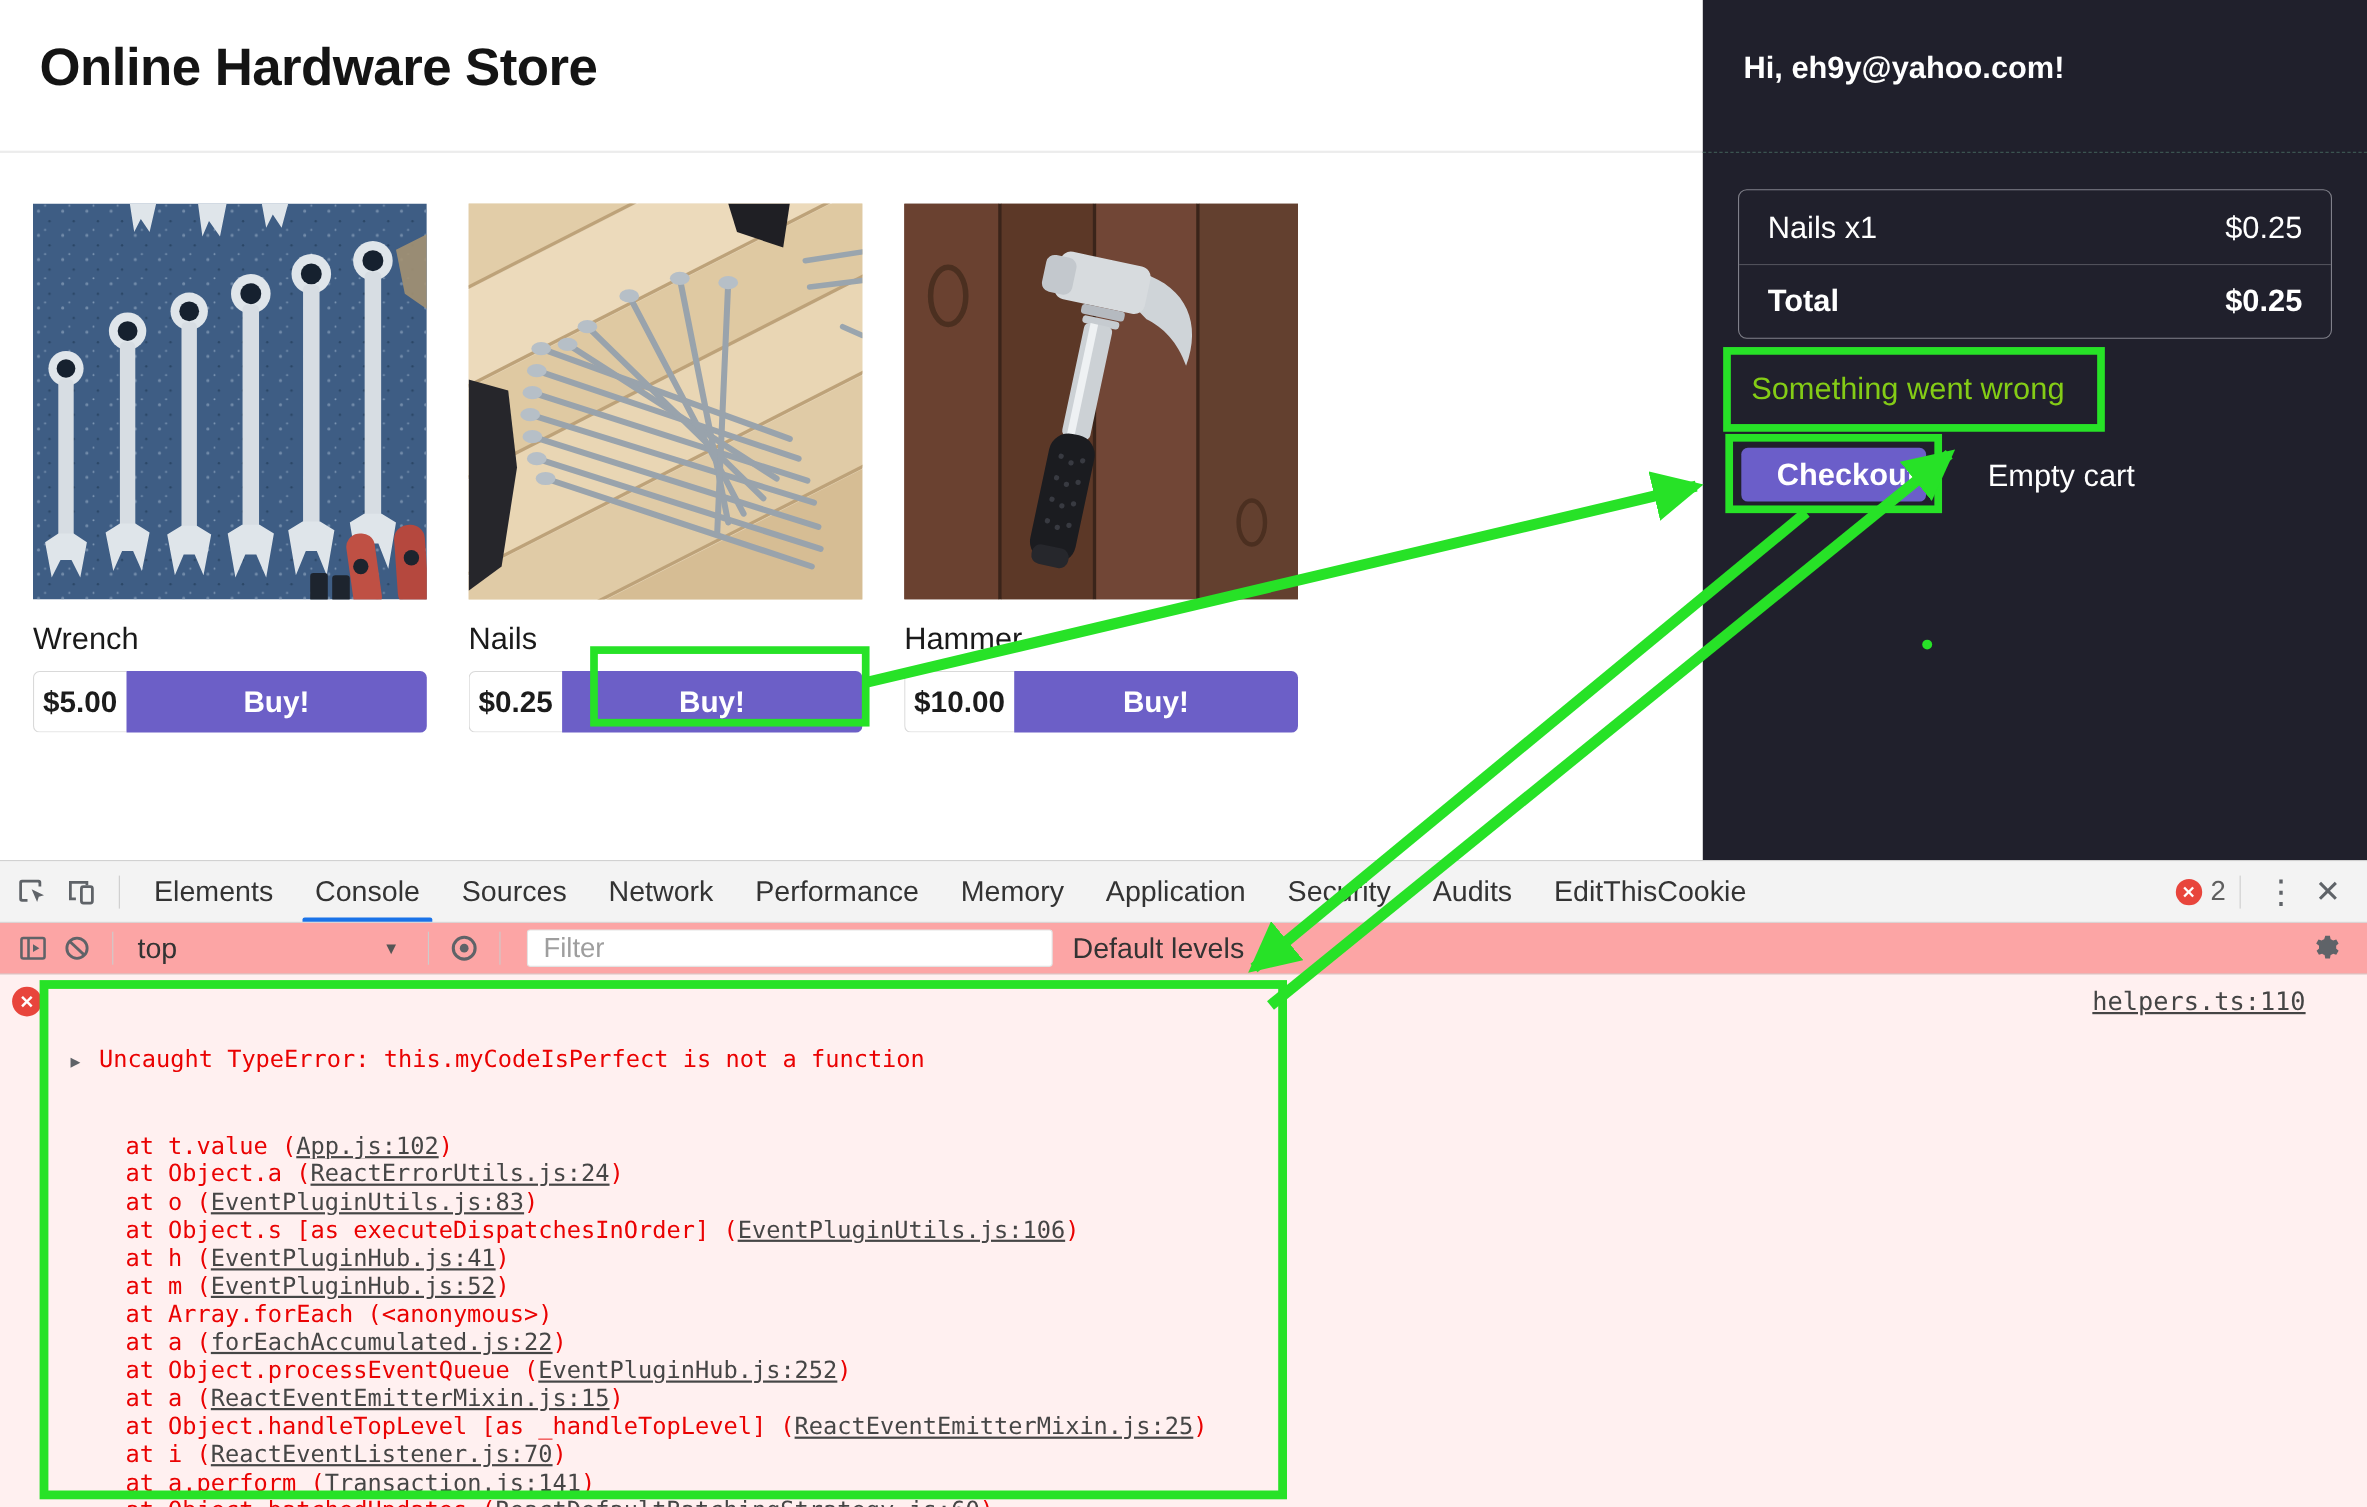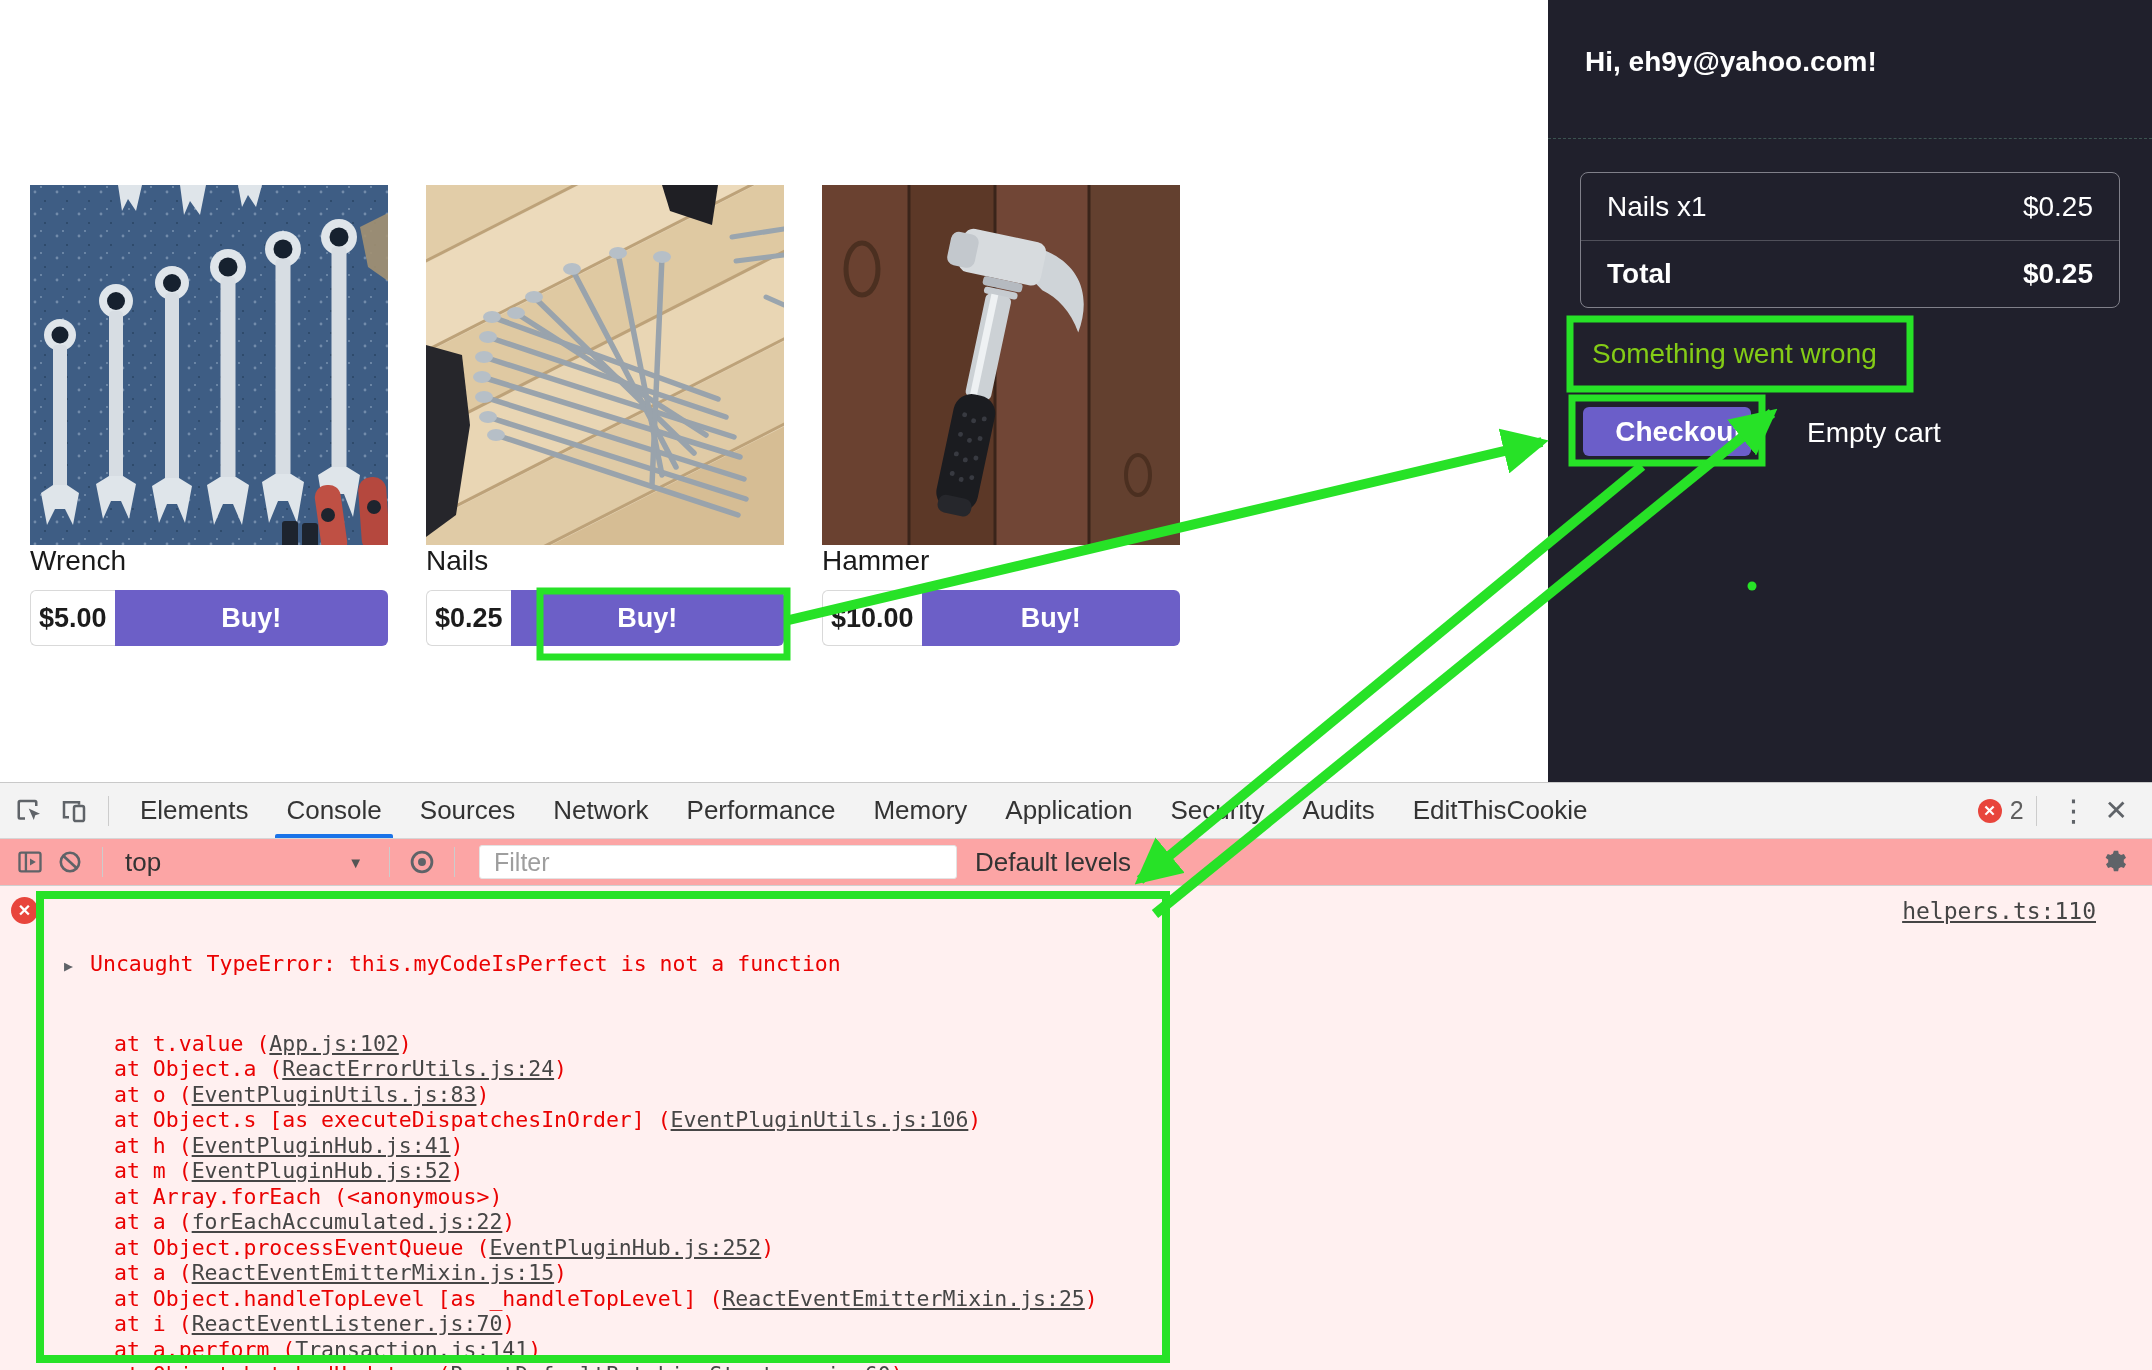--- a/index.html
+++ b/index.html
@@ -9,21 +9,21 @@
 
   
   .app { position:absolute; left:0; top:0; width:2152px; height:782px; background:#fff; }
   .main { position:absolute; left:0; top:0; width:1548px; height:782px; }
   .header { position:absolute; left:0; top:0; width:1548px; height:139px; border-bottom:2px solid #ececec; }
   .title { position:absolute; left:36px; top:34px; font-size:48px; font-weight:bold; color:#141414; letter-spacing:-.5px; }
 
   .products { position:absolute; left:30px; top:185px; display:flex; gap:38px; }
   .card { width:358px; }
   .photo { width:358px; height:360px; display:block; }
-  .pname { margin-top:0; font-size:28px; color:#1a1a1a; }
+  .pname { margin-top:20px; font-size:28px; color:#1a1a1a; }
   .buyrow { margin-top:13px; height:56px; display:flex; }
   .price { background:#fff; border:1px solid #d9d9d9; border-radius:6px 0 0 6px; border-right:none;
            display:flex; align-items:center; justify-content:center; padding:0 8px; font-size:27px; font-weight:bold; color:#1c1c1c; }
   .buybtn { flex:1; background:#6c5fc7; border:none; border-radius:0 6px 6px 0; color:#fff; font-size:27px; font-weight:bold;
             font-family:"Liberation Sans", sans-serif; display:flex; align-items:center; justify-content:center; cursor:pointer; }
 
   
   .sidebar { position:absolute; left:1548px; top:0; width:636px; height:782px; background:#20202c; }
   .greeting { position:absolute; left:37px; top:46px; font-size:28px; font-weight:bold; color:#fff; }
   .side-divider { position:absolute; left:0; top:138px; width:604px; border-top:1px dashed #3b5350; }
@@ -78,20 +78,23 @@
 
   .icon-svg { display:block; }
 </style>
 </head>
 <body>
 
 <div class="stage">
 
   <div class="app">
     <div class="main">
+      <div class="header">
+        <div class="title">Online Hardware Store</div>
+      </div>
 
       <div class="products">
 
         <div class="card">
           <svg class="photo" viewBox="0 0 358 360" preserveAspectRatio="none">
             <defs>
               <pattern id="speck" width="22" height="22" patternUnits="userSpaceOnUse">
                 <circle cx="5" cy="7" r="1.4" fill="#7f97b3"></circle>
                   <circle cx="15" cy="16" r="1.1" fill="#26415f"></circle>
                 <circle cx="11" cy="2" r="0.9" fill="#8ea5bf"></circle>

